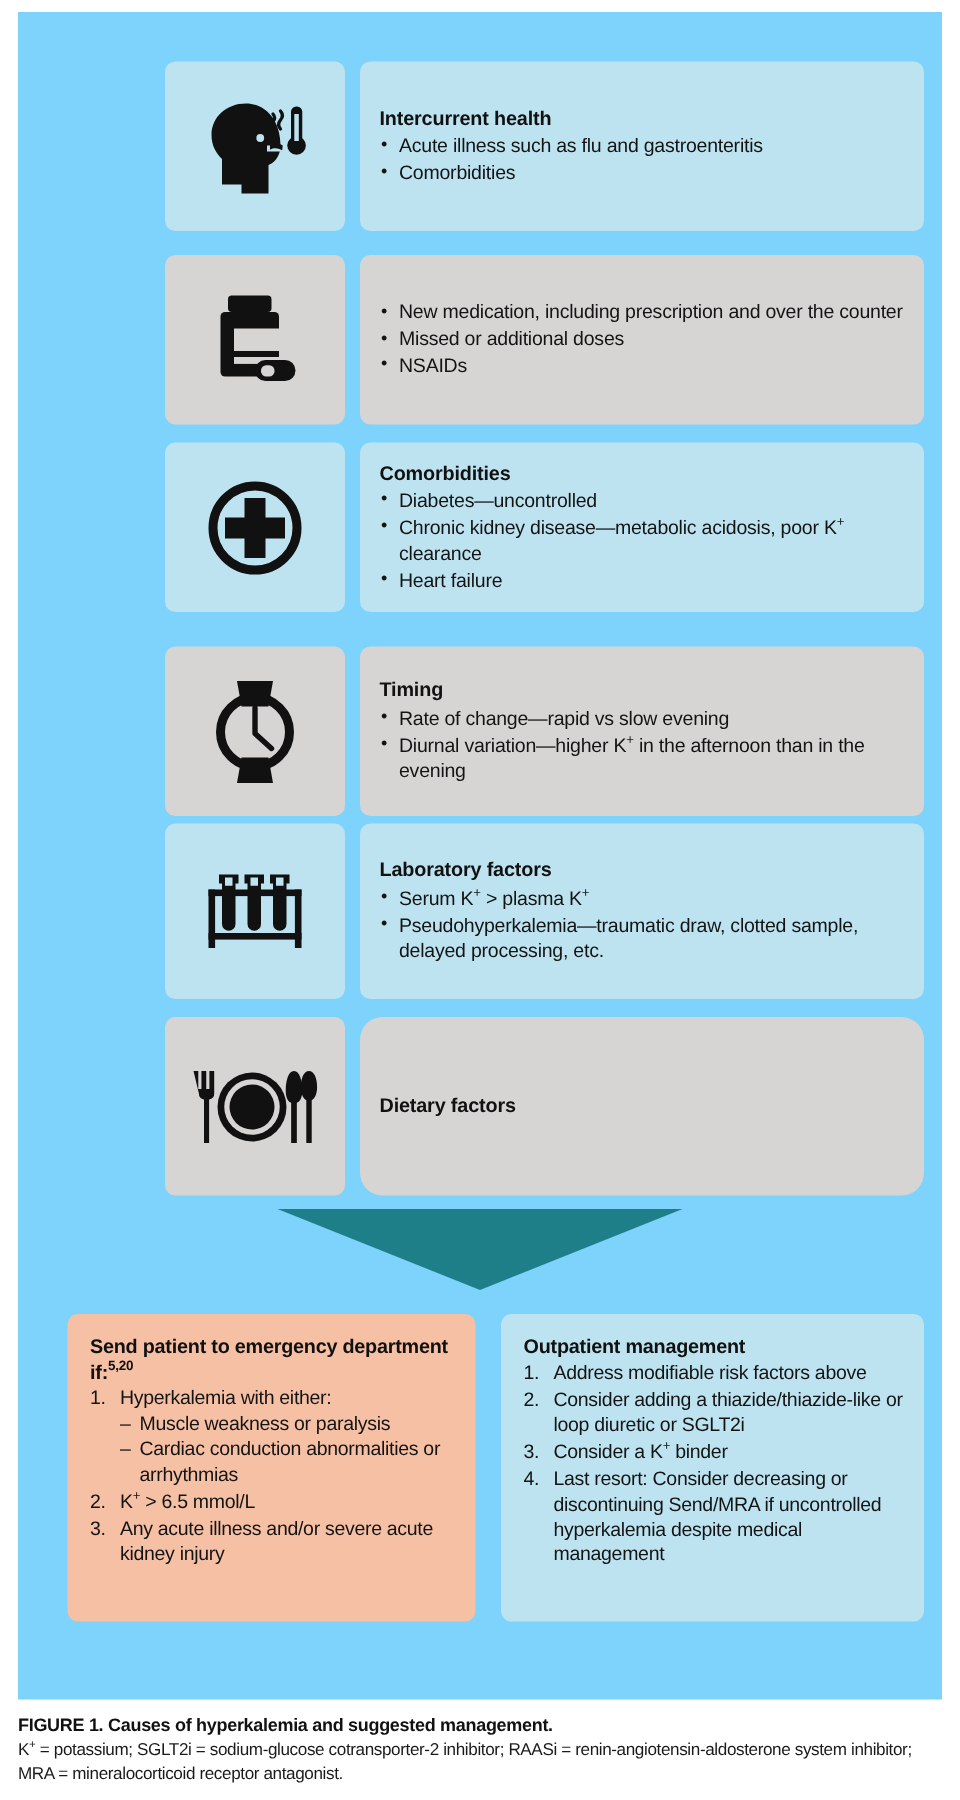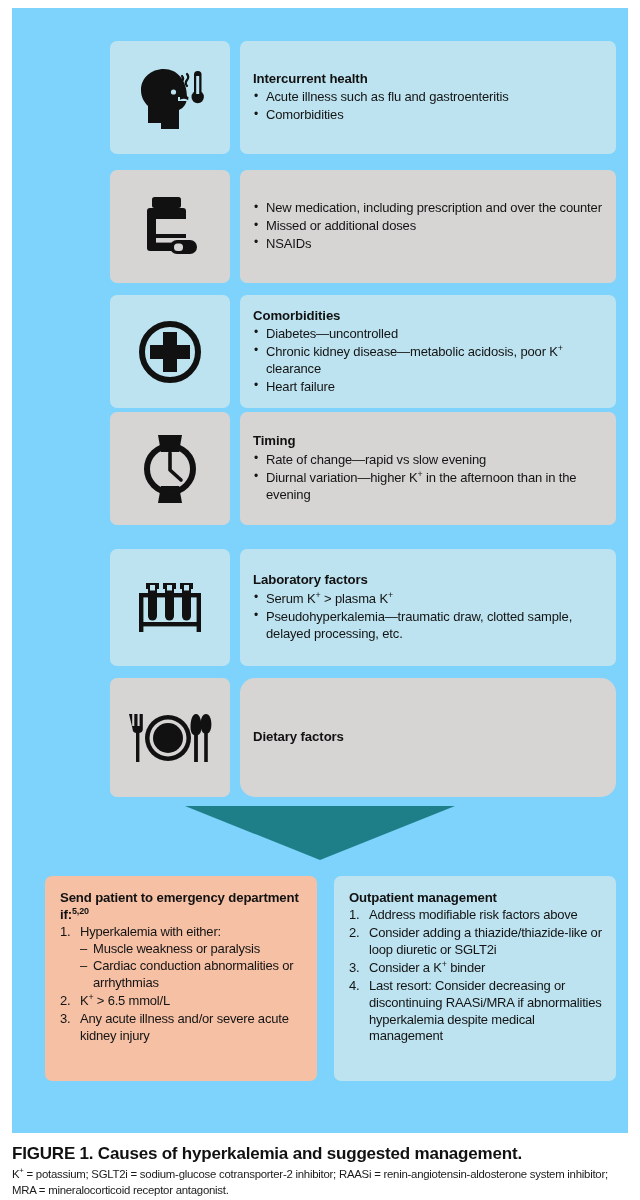--- a/index.html
+++ b/index.html
@@ -132,21 +132,21 @@
     position: absolute; left: 0; top: 0;
   }
 
   
   #caption {
     position: absolute;
     left: 12px; top: 1142px;
     width: 620px;
   }
   #fig-line {
-    font-size: 17px;
+    font-size: 12px;
     color: #111111;
     line-height: 1.42;
     letter-spacing: -0.2px;
   }
   #fig-label { font-weight: bold; }
   #abbrev {
     font-size: 11.4px;
     color: #1a1a1a;
     line-height: 1.40;
     letter-spacing: -0.25px;
@@ -224,21 +224,21 @@
       <div class="text-card c-blue">
         <div class="card-title">Comorbidities</div>
         <ul class="bullets">
           <li>Diabetes—uncontrolled</li>
           <li>Chronic kidney disease—metabolic acidosis, poor K<sup>+</sup> clearance</li>
           <li>Heart failure</li>
         </ul>
       </div>
     </div>
 
-    <div class="row" style="left:98px; top:404px; width:506px; height:113px;">
+    <div class="row" style="left:98px; top:423px; width:506px; height:113px;">
       <div class="icon-card c-grey">
         <span>
           <svg width="62" height="72" viewBox="0 0 62 72">
             <path fill="#111" d="M19 2 h24 l-3 17 h-18z"></path>
             <path fill="#111" d="M19 70 h24 l-3 -17 h-18z"></path>
             <circle cx="31" cy="36" r="23" fill="none" stroke="#111" stroke-width="6"></circle>
             <path d="M31 20 v17 l11 10" stroke="#111" stroke-width="3.6" fill="none" stroke-linecap="round" stroke-linejoin="round"></path>
           </svg>
         </span>
       </div>
@@ -319,21 +319,21 @@
         <li>Any acute illness and/or severe acute kidney injury</li>
       </ol>
     </div>
 
     <div class="bottom-box c-blue" style="left:322px; top:868px; width:282px; height:205px;">
       <div class="box-head">Outpatient management</div>
       <ol class="numlist">
         <li>Address modifiable risk factors above</li>
         <li>Consider adding a thiazide/thiazide-like or loop diuretic or SGLT2i</li>
         <li>Consider a K<sup>+</sup> binder</li>
-        <li>Last resort: Consider decreasing or discontinuing RAASi/MRA if abnormalities hyperkalemia despite medical management</li>
+        <li>Last resort: Consider decreasing or discontinuing Send/MRA if uncontrolled hyperkalemia despite medical management</li>
       </ol>
     </div>
 
   </div>
 
   <div id="caption">
     <div id="fig-line">
       <span id="fig-label">FIGURE 1.</span>
       <span style="font-weight:bold;">Causes of hyperkalemia and suggested management.</span>
     </div>

